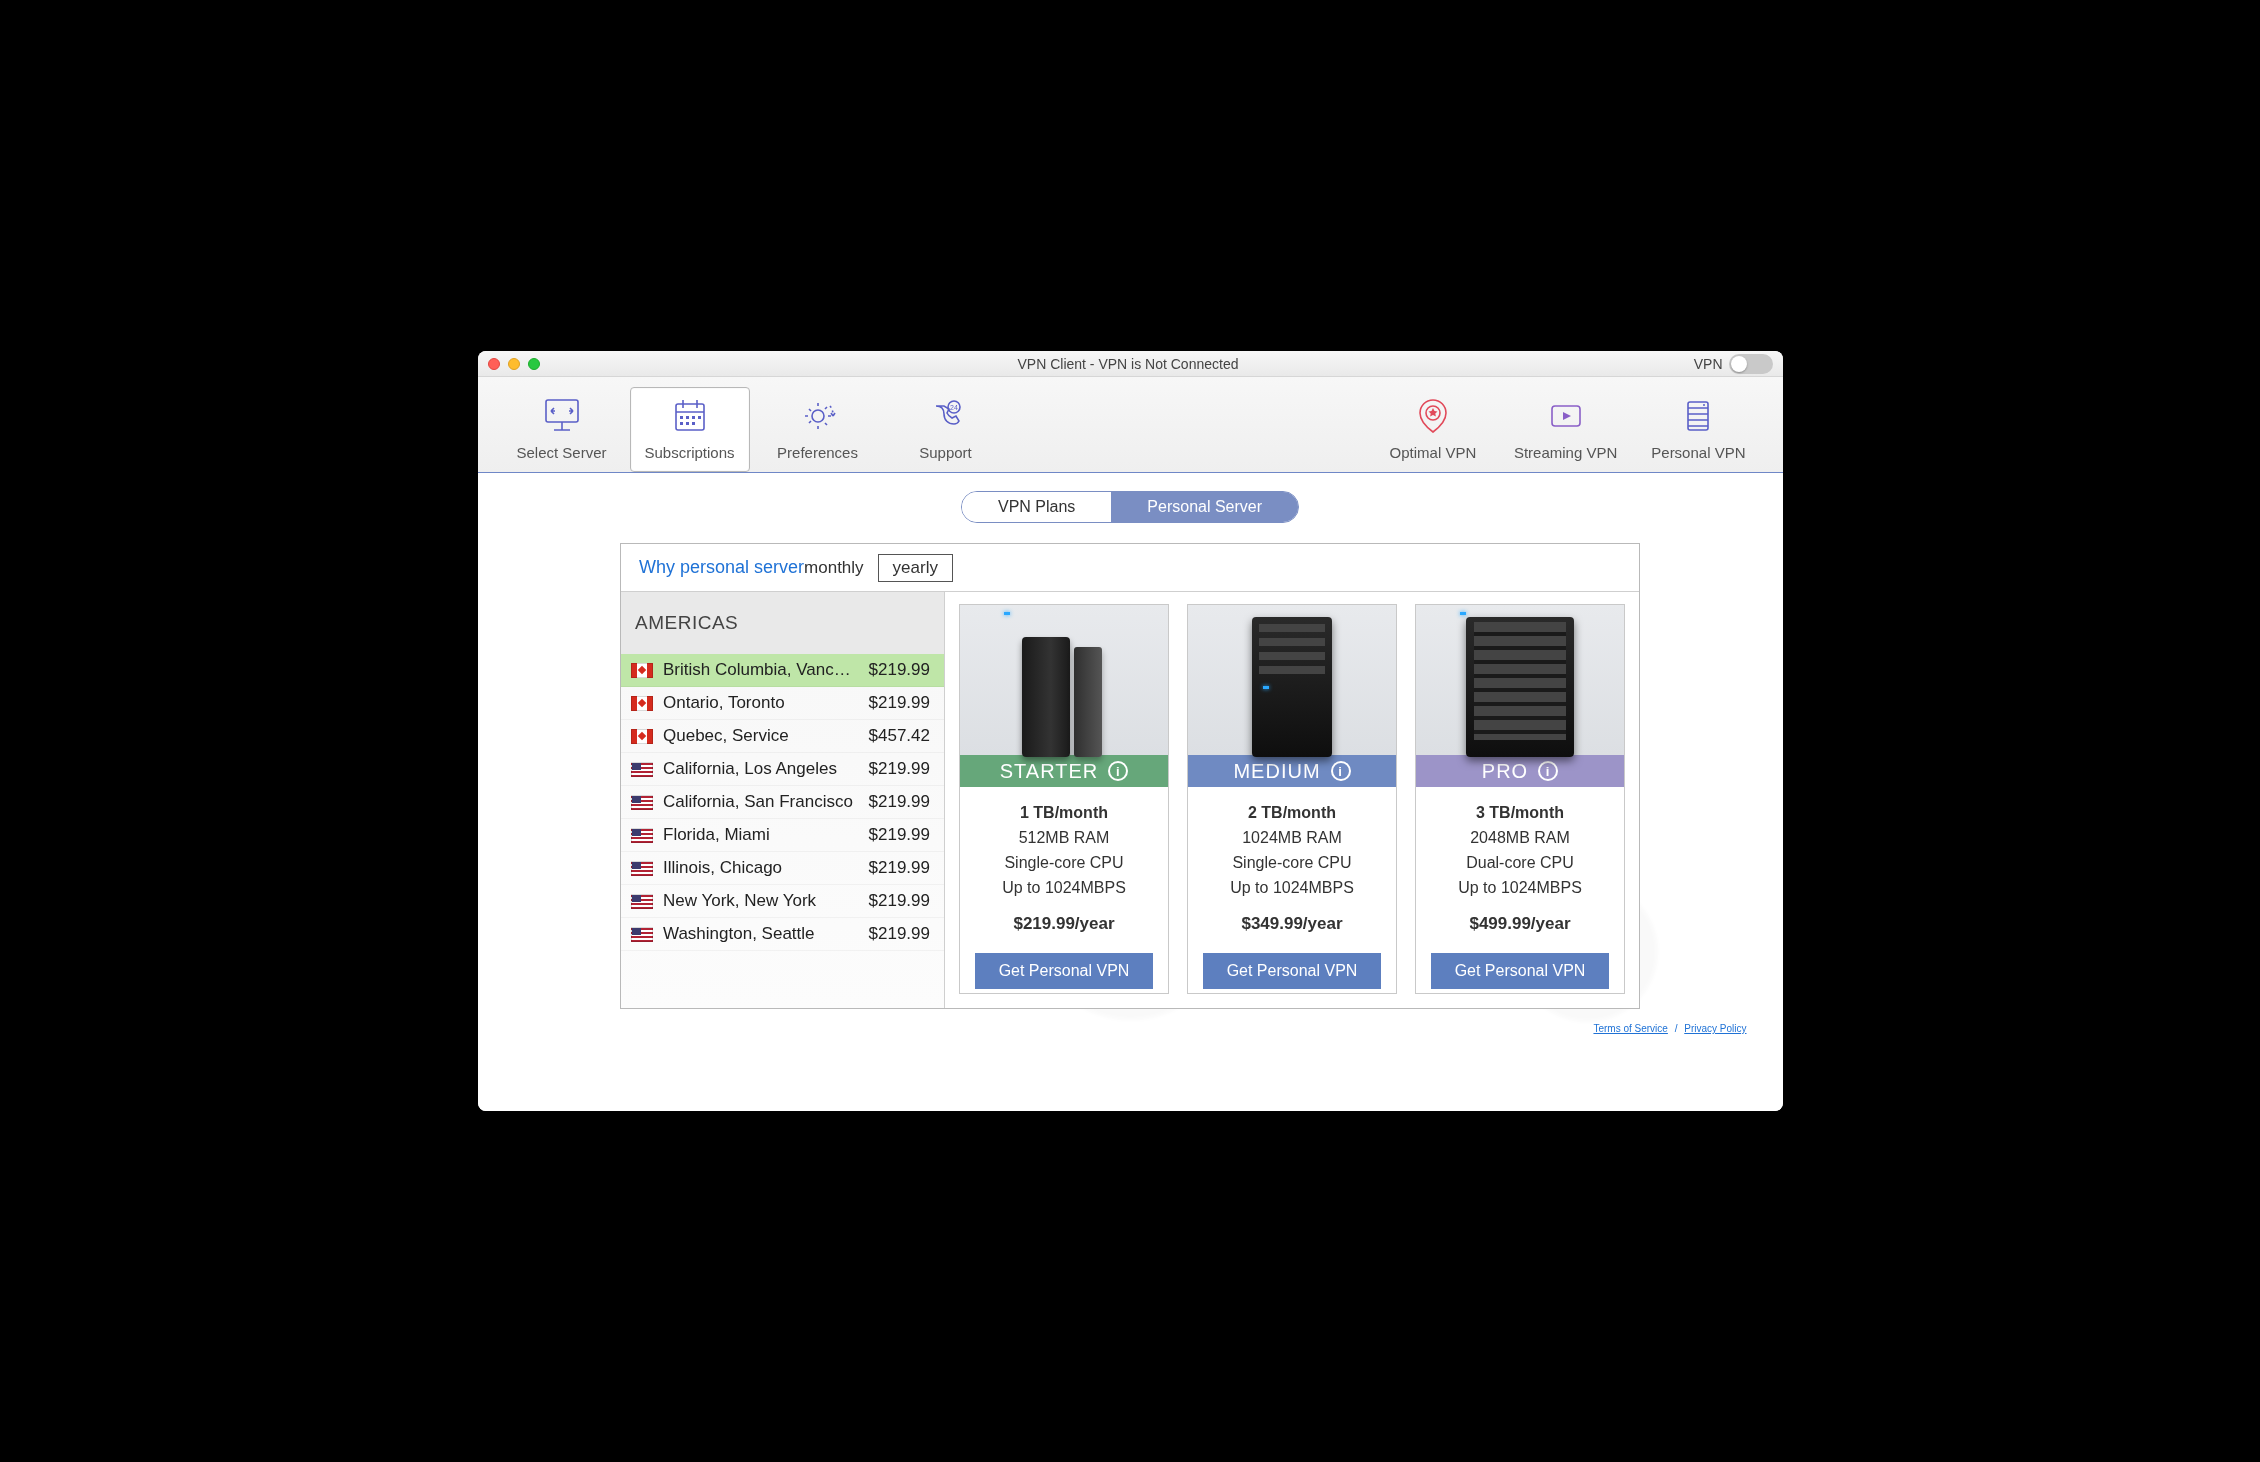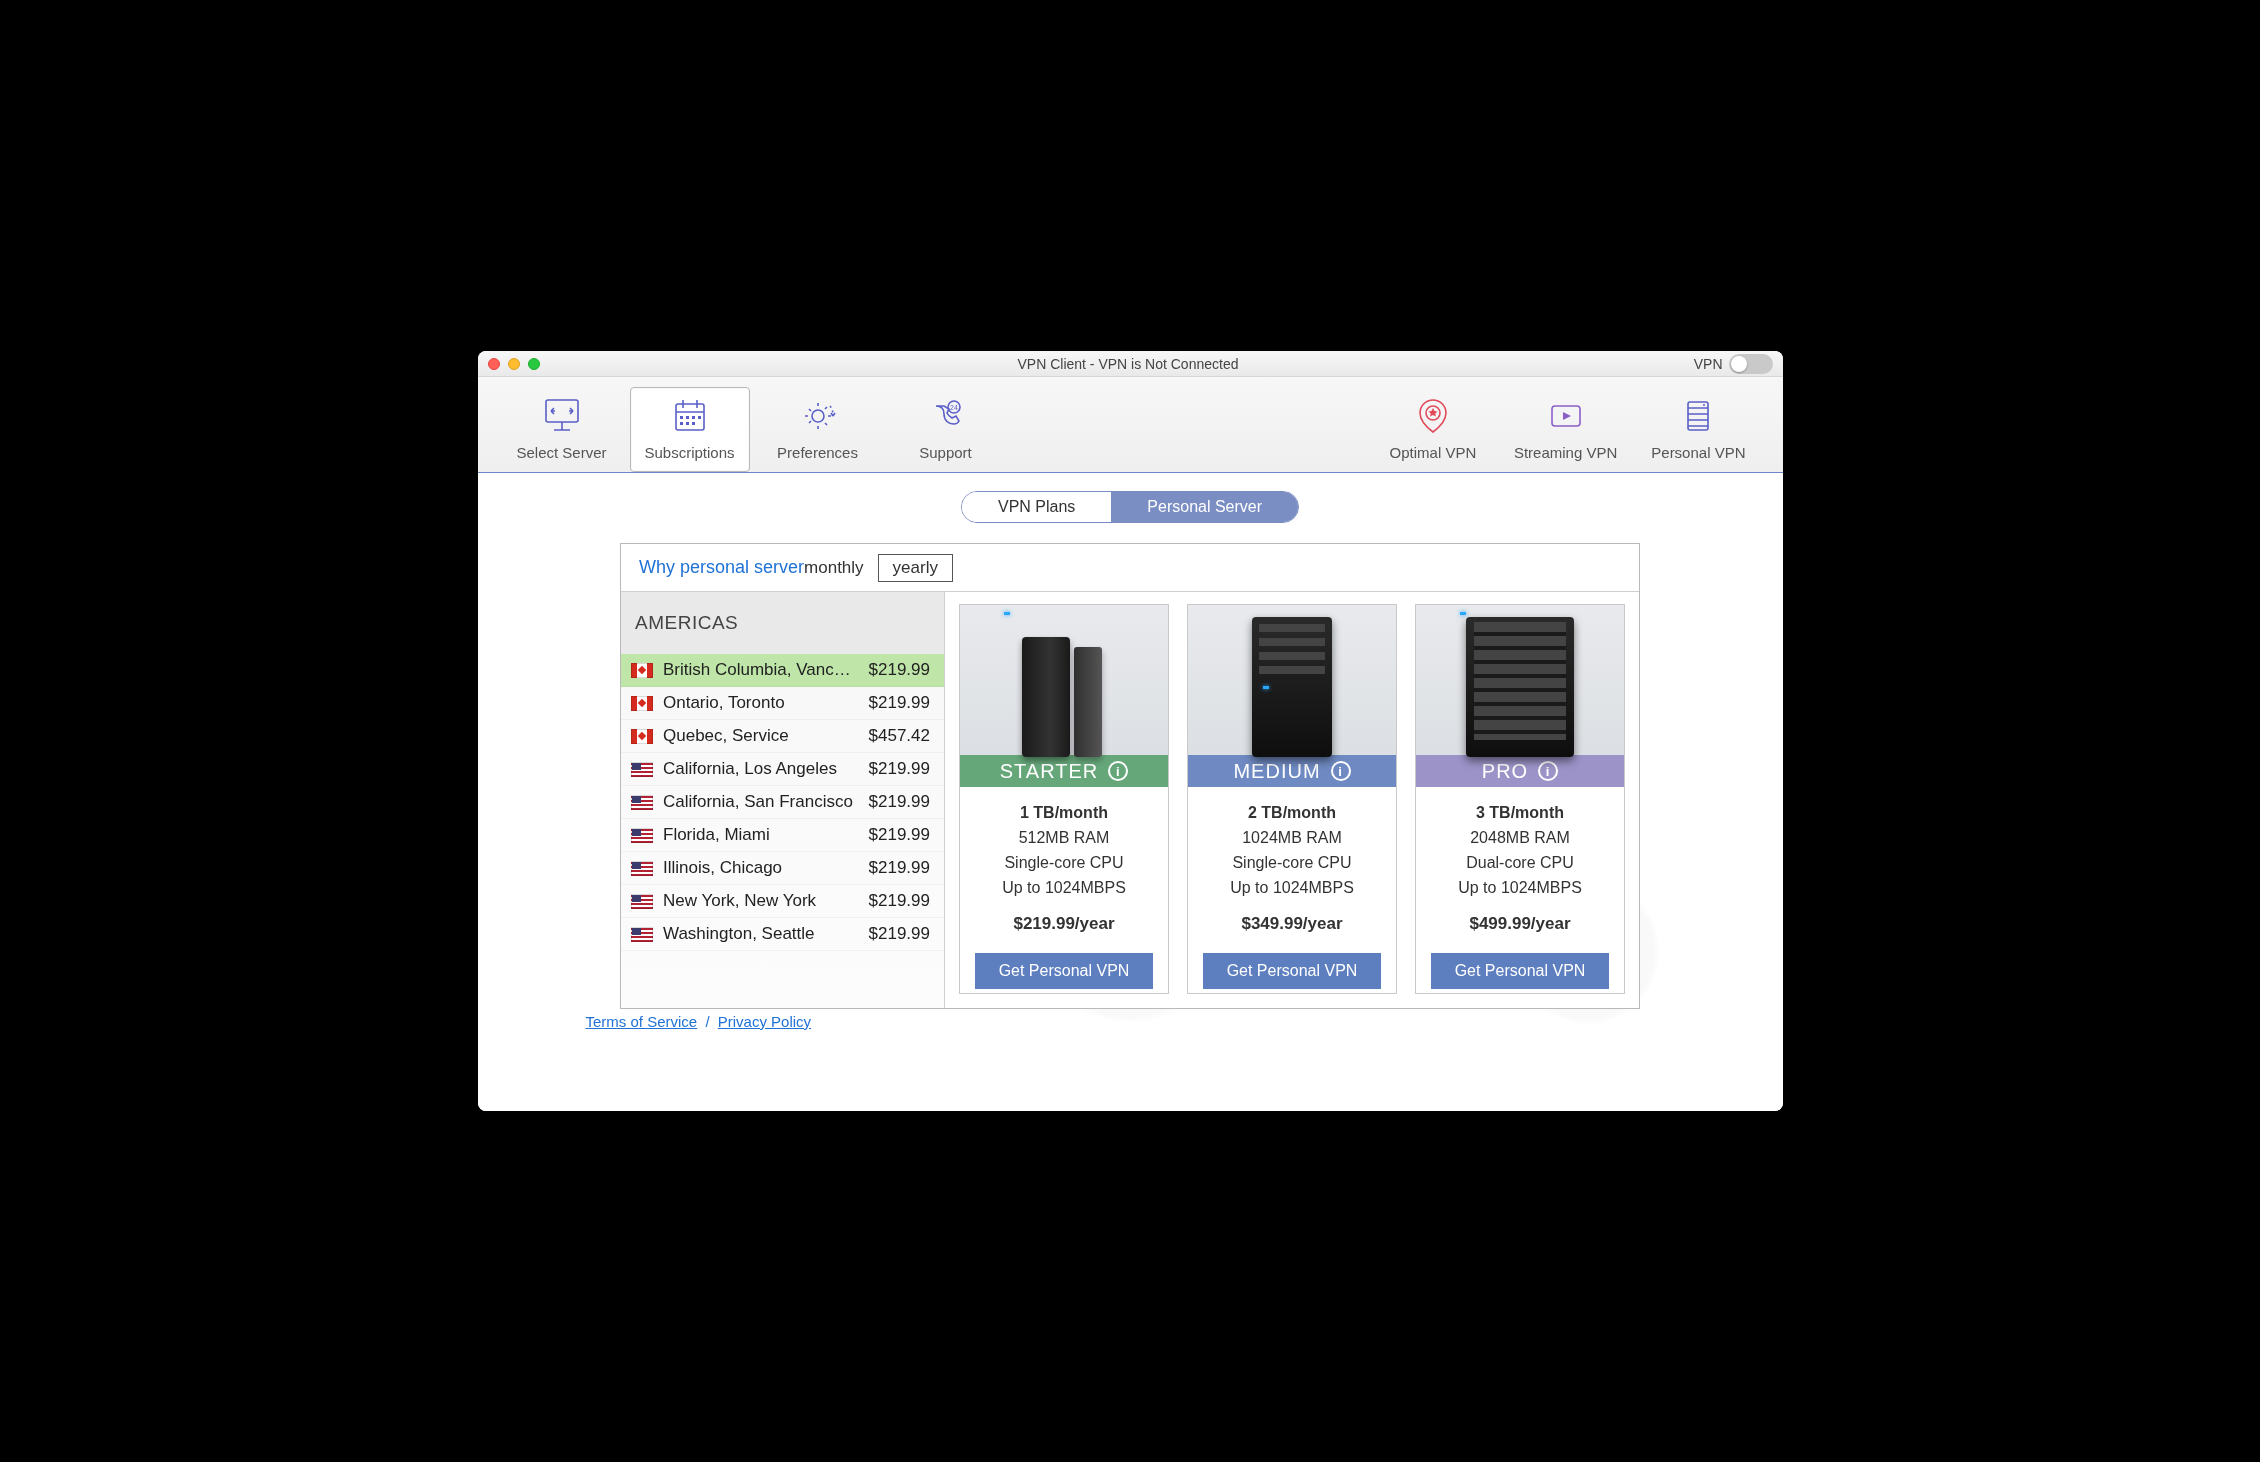--- a/index.html
+++ b/index.html
@@ -221,21 +221,21 @@
     padding:14px 6px 6px; text-align:center; font-size:16px; line-height:1.55; color:#333;
   }
   .card-specs .bw { font-weight:700; }
   .card-price { font-weight:700; font-size:17px; margin-top:10px; margin-bottom:10px;}
   .card-btn {
     background:#5d7fbf; color:#fff; border:none; font-size:16px;
     padding:9px 0; cursor:pointer; width:86%; margin-bottom:4px;
   }
 
   
-  .footer { margin-top:4px; font-size:15px; padding-left:72px;}
+  .footer { margin-top:14px; font-size:10px; padding-left:72px;text-align:right;}
   .footer a { color:#1f72d6; text-decoration:underline; cursor:pointer;}
   .footer .sep { color:#1f72d6; margin:0 4px;}
 </style>
 </head>
 <body>
 
 <div class="window">
 
   <div class="titlebar">
     <div class="traffic">

